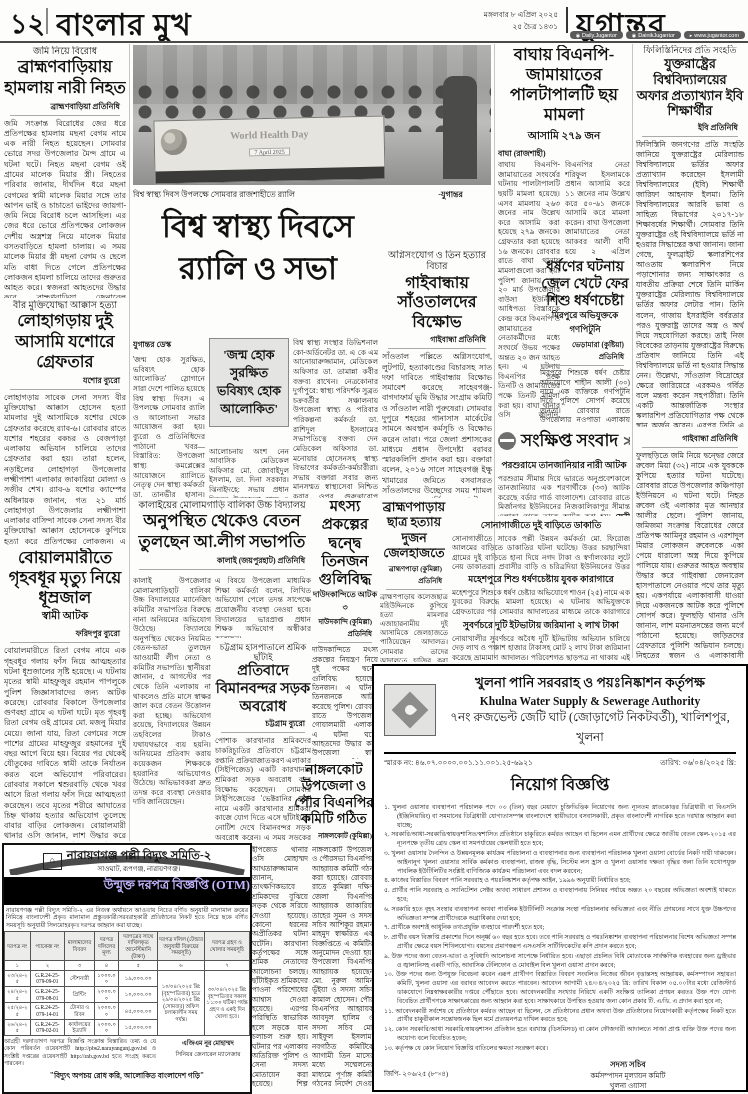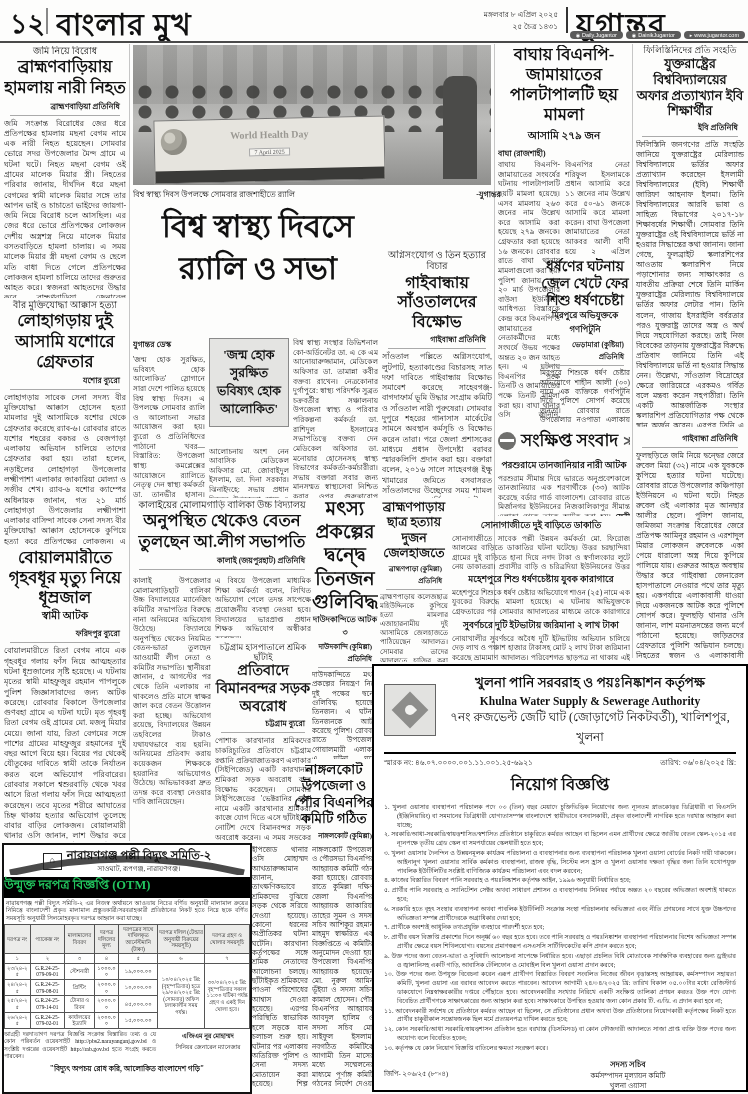--- a/index.html
+++ b/index.html
@@ -53,21 +53,21 @@
   .bhead{font-size:9px;font-weight:bold;text-align:center;margin-bottom:1px;}
   .bbody{font-size:7.3px;text-align:justify;line-height:1.3;}
   .bbody b{font-weight:bold;}
   
   .otm{border:2px solid #111;background:#fff;}
   .otm-arc{display:block;margin:0 auto;}
   .otm-logorow{display:flex;justify-content:center;align-items:center;gap:5px;margin-top:-26px;}
   .otm-logo{width:17px;height:15px;border:1.5px solid #222;font-size:9px;line-height:13px;text-align:center;}
   .otm-org{font-size:11.5px;font-weight:bold;text-align:center;line-height:1.2;}
   .otm-addr{font-size:7px;text-align:center;}
-  .otm-bar{background:#000;color:#22c55e;font-weight:bold;font-size:12.5px;text-align:left;height:21px;line-height:17px;margin:2px 0;}
+  .otm-bar{background:#000;color:#c4b5fd;font-weight:bold;font-size:12.5px;text-align:right;height:28px;line-height:17px;margin:2px 0;}
   .otm-intro{font-size:5.9px;text-align:justify;line-height:1.3;margin:1px 2px;}
   table.otm-t{border-collapse:collapse;width:100%;table-layout:fixed;}
   table.otm-t th,table.otm-t td{border:0.6px solid #555;font-size:5.3px;line-height:1.25;text-align:center;padding:1px;vertical-align:middle;font-weight:normal;word-wrap:break-word;}
   table.otm-t th{background:#ececea;}
   .numrow td{font-size:5.5px;padding:0;}
   .otm-foot{display:flex;justify-content:space-between;margin-top:2px;}
   .otm-note{font-size:5.8px;text-align:justify;line-height:1.3;width:152px;}
   .otm-sig{text-align:center;width:84px;}
   .otm-sig .n{font-size:6.3px;font-weight:bold;}
   .otm-sig .t{font-size:5.8px;}
@@ -143,21 +143,21 @@
     <div class="trees"></div>
     <div class="crowd"></div>
     <div class="man"></div>
     <div class="banner">
       <div class="globe"></div>
       <div class="bl1">World Health Day</div>
       <div class="bl2">7 April 2025</div>
       <div class="strip"></div>
     </div>
   </div>
-  <div class="abs caption" style="left:133px;top:188px;width:368px;height:12px;">
+  <div class="abs caption" style="left:133px;top:188px;width:330px;height:12px;">
     <span>বিশ্ব স্বাস্থ্য দিবস উপলক্ষে সোমবার রাজশাহীতে র‍্যালি</span>
     <span style="font-weight:bold;">-যুগান্তর</span>
   </div>
 
   <div class="abs hl" style="left:140px;top:206px;width:236px;height:96px;font-size:31px;line-height:1.35;">বিশ্ব স্বাস্থ্য দিবসে র‍্যালি ও সভা</div>
 
   <div class="abs" style="left:133px;top:338px;width:72px;height:160px;">
     <div class="byline noline" style="text-align:left;margin:0 0 2px;">যুগান্তর ডেস্ক</div>
     <div class="body-sm" style="height:146px;">'জন্ম হোক সুরক্ষিত, ভবিষ্যৎ হোক আলোকিত' স্লোগানে সারা দেশে পালিত হয়েছে বিশ্ব স্বাস্থ্য দিবস। এ উপলক্ষে সোমবার র‍্যালি ও আলোচনা সভার আয়োজন করা হয়। ব্যুরো ও প্রতিনিধিদের পাঠানো খবর— বিস্তারিত: উপজেলা স্বাস্থ্য কমপ্লেক্সের আয়োজনে র‍্যালিতে নেতৃত্ব দেন স্বাস্থ্য কর্মকর্তা ডা. তানভীর হাসান। উপস্থিত ছিলেন আবাসিক মেডিকেল অফিসার, উপ-সহকারী কমিউনিটি মেডিকেল অফিসারসহ স্বাস্থ্যকর্মীরা। গণপ্রতিনিধিরা: উপজেলা স্বাস্থ্য কমপ্লেক্সের কর্মকর্তা ডা. খুnow মনোয়ারের সভাপতিত্বে বক্তব্য দেন আবাসিক মেডিকেল অফিসার ডা. জাবিন, মেডিকেল অফিসার ডা. রেজাউল করিম। রাজশাহীতে: সভায় প্রধান অতিথি ছিলেন স্বাস্থ্যের উপ-পরিচালক ডা. মো. হাবিবুর রহমান। ডেপুটি সিভিল সার্জন ডা. মাহবুবা খাতুনের সভাপতিত্বে অনুষ্ঠানে</div>
   </div>
@@ -183,21 +183,21 @@
   <div class="abs body-sm" style="left:215px;top:576px;width:96px;height:62px;">এ বিষয়ে উপজেলা মাধ্যমিক শিক্ষা কর্মকর্তা বলেন, লিখিত অভিযোগ পেলে তদন্ত সাপেক্ষে প্রয়োজনীয় ব্যবস্থা নেওয়া হবে। বিদ্যালয়ের ভারপ্রাপ্ত প্রধান শিক্ষক অভিযোগ অস্বীকার করেছেন।</div>
 
   <div class="abs" style="left:215px;top:642px;width:96px;height:198px;">
     <div class="kicker" style="font-size:8.5px;">চট্টগ্রাম হাসপাতালে শ্রমিক ছাঁটাই</div>
     <div class="hl" style="font-size:14.5px;">প্রতিবাদে বিমানবন্দর সড়ক অবরোধ</div>
     <div class="byline">চট্টগ্রাম ব্যুরো</div>
     <div class="body-sm" style="height:118px;">পোশাক কারখানার শ্রমিকদের চাকরিচ্যুতির প্রতিবাদে চট্টগ্রাম রপ্তানি প্রক্রিয়াজাতকরণ এলাকার (সিইপিজেড) একটি কারখানার শ্রমিকরা সড়ক অবরোধ করে বিক্ষোভ করেছেন। সোমবার সিইপিজেডের 'ভেক্টরানির গ্রুপ' নামে একটি কারখানার শ্রমিকরা কাজে যোগ দিতে এসে ছাঁটাইয়ের নোটিশ দেখে বিমানবন্দর সড়ক অবরোধ করেন। এ সময় সড়কের দুই পাশে যানবাহন চলাচল বন্ধ হয়ে দুর্ভোগে পড়েন যাত্রীরা। প্রায় দুই ঘণ্টা পর সেনাবাহিনী ও ইন্ডাস্ট্রিয়াল পুলিশের তৎপরতায় শ্রমিকরা অবরোধ তুলে নিলে সড়কে যান চলাচল স্বাভাবিক হয়।</div>
   </div>
 
   <div class="abs" style="left:312px;top:497px;width:66px;height:262px;">
-    <div class="hl" style="font-size:19px;">মৎস্য প্রকল্পের দ্বন্দ্বে তিনজন গুলিবিদ্ধ</div>
+    <div class="hl" style="font-size:15px;">মৎস্য প্রকল্পের দ্বন্দ্বে তিনজন গুলিবিদ্ধ</div>
     <div class="sub" style="font-size:8px;">দাউদকান্দিতে আটক ৩</div>
     <div class="byline" style="font-size:7px;">দাউদকান্দি (কুমিল্লা) প্রতিনিধি</div>
     <div class="body-sm" style="height:170px;font-size:7.2px;">দাউদকান্দিতে মৎস্য প্রকল্পের নিয়ন্ত্রণ নিয়ে দুই পক্ষের দ্বন্দ্বে গুলিবিদ্ধ হয়েছেন তিনজন। এ ঘটনায় তিনজনকে আটক করেছে পুলিশ। রোববার রাতে উপজেলার গোয়ালমারী এলাকায় এ ঘটনা ঘটে। আহতদের উদ্ধার করে উপজেলা স্বাস্থ্য কমপ্লেক্সে ভর্তি করা হয়েছে। পুলিশ জানায়, প্রকল্পের মাছ ধরাকে কেন্দ্র করে দীর্ঘদিন ধরে দুই পক্ষের বিরোধ চলছিল। রোববার রাতে উভয় পক্ষ দেশীয় অস্ত্র নিয়ে সংঘর্ষে জড়িয়ে পড়ে। এ সময় গুলিতে তিনজন আহত হন। ঘটনার পর এলাকায় অতিরিক্ত পুলিশ মোতায়েন করা হয়েছে। দাউদকান্দি মডেল থানার ওসি জানান, জড়িতদের গ্রেফতারে অভিযান অব্যাহত রয়েছে।</div>
   </div>
 
   <div class="abs" style="left:290px;top:762px;width:88px;height:80px;">
     <div class="hl" style="font-size:13.5px;">নাঙ্গলকোট উপজেলা ও পৌর বিএনপির কমিটি গঠিত</div>
     <div class="byline" style="font-size:7px;">নাঙ্গলকোট (কুমিল্লা) প্রতিনিধি</div>
   </div>
   <div class="abs body-sm" style="left:252px;top:846px;width:56px;height:242px;font-size:7.2px;">ইপিজেড থানার ওসি মোহাম্মদ আখতারুজ্জামান জানান, তাৎক্ষণিকভাবে শ্রমিকদের বুঝিয়ে সড়ক থেকে সরিয়ে দেওয়া হয়েছে। কোনো ধরনের অপ্রীতিকর ঘটনা ঘটেনি। কারখানা কর্তৃপক্ষের সঙ্গে শ্রমিক নেতাদের আলোচনা চলছে। ছাঁটাইকৃত শ্রমিকদের পাওনা পরিশোধের আশ্বাস দেওয়া হয়েছে। এরপর পরিস্থিতি স্বাভাবিক হলে সড়কে যান চলাচল শুরু হয়। ঘটনার পর এলাকায় অতিরিক্ত পুলিশ ও সেনা সদস্য মোতায়েন করা হয়েছে। শিল্প পুলিশের কর্মকর্তারা জানান, শ্রমিকদের দাবি-দাওয়া নিয়ে মালিকপক্ষের সঙ্গে আলোচনা অব্যাহত রয়েছে।</div>

